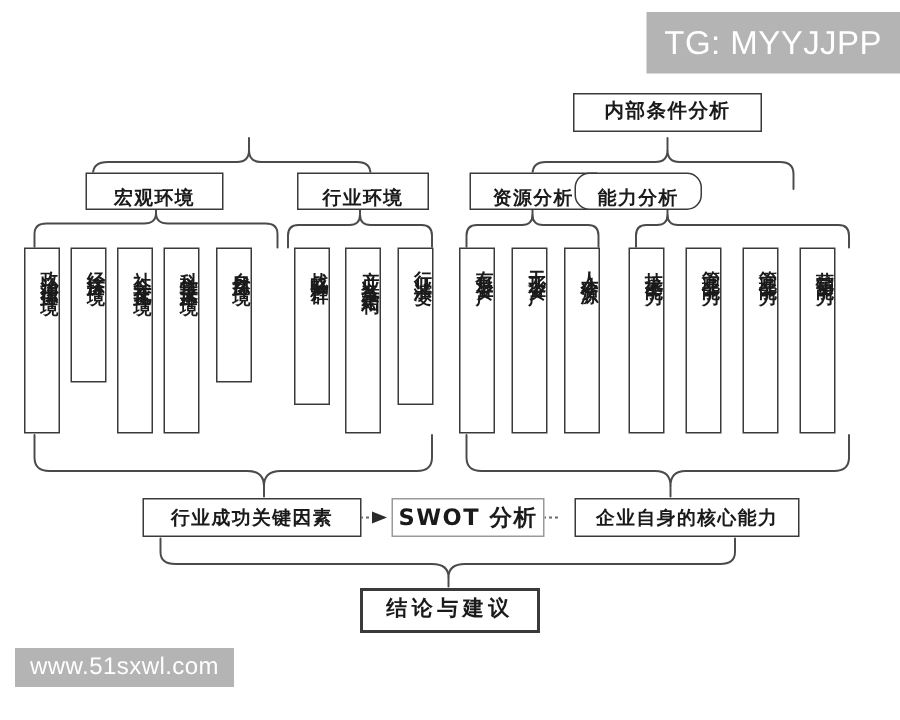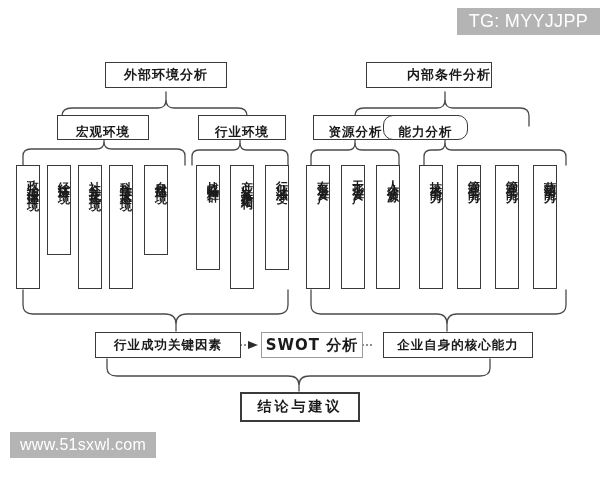--- a/index.html
+++ b/index.html
@@ -29,21 +29,21 @@
   .bottombox{font-size:12.5px;height:26px;letter-spacing:1px;margin-left:12px;}
   .finalbox{font-size:14px;height:30px;letter-spacing:3px;border-width:2px;}
   .swotbox{font-size:15px;letter-spacing:1px;border-color:#9a9a9a;}
 
   .watermark{
     position:absolute;color:#ffffff;background:#b4b4b4;
     font-family:"Liberation Sans",sans-serif;
     display:flex;align-items:center;
     letter-spacing:0.3px;
   }
-  #wm-top{right:0;top:8px;height:27px;padding:0 12px;font-size:18px;}
+  #wm-top{right:0;top:8px;height:41px;padding:0 12px;font-size:22px;}
   #wm-bottom{left:10px;bottom:22px;height:26px;padding:0 10px;font-size:16px;}
 </style>
 </head>
 <body>
 
 <div id="canvas">
 
   <svg class="links" viewBox="0 0 600 480">
     <g fill="none" stroke="#4a4a4a" stroke-width="1.3" stroke-linecap="round">
 
@@ -76,24 +76,21 @@
     </g>
 
     <g stroke="#6a6a6a" stroke-width="1.4" stroke-dasharray="2 2" fill="none">
       <path d="M 228 345 L 250 345"></path>
       <path d="M 372 345 L 350 345"></path>
     </g>
     <polygon points="258,345 248,341 248,349" fill="#2b2b2b"></polygon>
     <polygon points="342,345 352,341 352,349" fill="#2b2b2b"></polygon>
   </svg>
 
-  <div class="box lvl1" style="left:105px;top:62px;width:122px;">
-    <span>外部环境分析</span>
-  </div>
-  <div class="box lvl1" style="left:366px;top:62px;width:126px;justify-content:flex-end;">
+  <div class="box lvl1" style="left:382px;top:62px;width:126px;">
     <span>内部条件分析</span>
   </div>
 
   <div class="box lvl2" style="left:57px;top:115px;width:92px;">
     <span>宏观环境</span>
   </div>
   <div class="box lvl2" style="left:198px;top:115px;width:88px;">
     <span>行业环境</span>
   </div>
   <div class="box lvl2" style="left:313px;top:115px;width:85px;">

